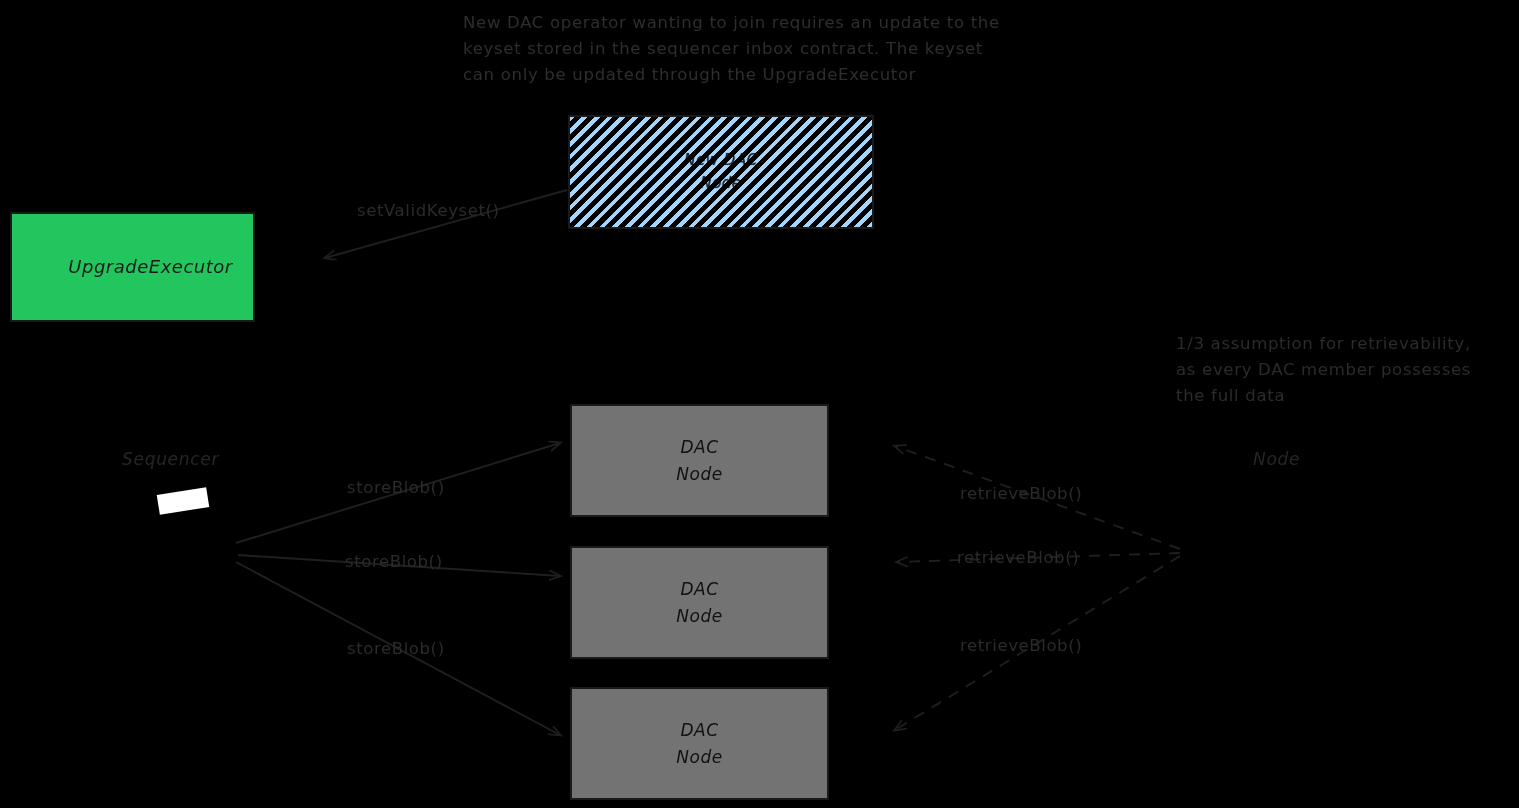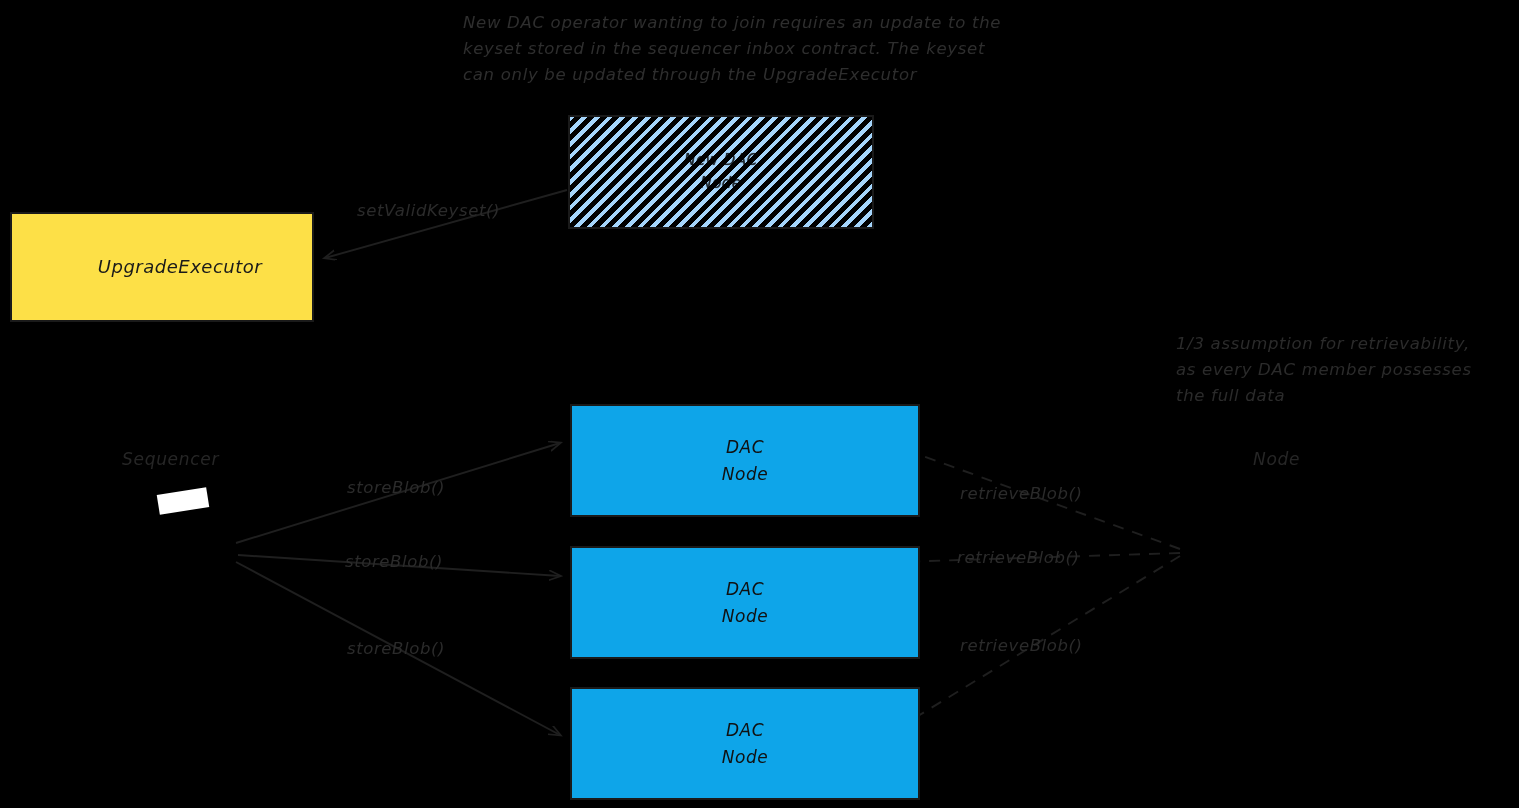--- a/index.html
+++ b/index.html
@@ -41,23 +41,23 @@
     font-style: italic;
     font-size: 17px;
     line-height: 1.55;
     color: #111111;
     letter-spacing: 0.5px;
     white-space: pre-line;
   }
   #box-upgrade-executor {
     left: 10px;
     top: 212px;
-    width: 304px;
+    width: 245px;
     height: 110px;
-    background: #fde047;
+    background: #22c55e;
     padding-left: 36px;
   }
   #box-upgrade-executor .box-label {
     font-size: 18px;
     color: #1a1a1a;
   }
   #box-new-dac-node {
     left: 568px;
     top: 115px;
     width: 306px;
@@ -69,34 +69,33 @@
         #000000 4px, #000000 9px
       );
   }
   #box-new-dac-node .box-label {
     color: #000000;
     opacity: 0.82;
     font-size: 15px;
     text-shadow: 0 0 1px #000;
   }
   .dac-node {
-    background: #0ea5e9;
+    background: #737373;
     left: 570px;
-    width: 350px;
+    width: 259px;
     align-items: center;
   }
   #box-dac-node-1 { top: 404px;  height: 113px; }
   #box-dac-node-2 { top: 546px;  height: 113px; }
   #box-dac-node-3 { top: 687px;  height: 113px; }
 
   
   .note {
     position: absolute;
     font-family: "DejaVu Sans", sans-serif;
-    font-style: italic;
     color: #2b2b2b;
     white-space: pre-line;
     letter-spacing: 0.7px;
   }
   #note-keyset {
     left: 463px;
     top: 10px;
     width: 630px;
     font-size: 16.5px;
     line-height: 1.58;
@@ -126,21 +125,20 @@
     color: #262626;
     letter-spacing: 0.7px;
   }
   #label-sequencer { left: 122px; top: 436px; margin-top: 13px; }
   #label-user      { left: 1253px; top: 449px; }
 
   
   .edge-label {
     position: absolute;
     font-family: "DejaVu Sans", sans-serif;
-    font-style: italic;
     font-size: 16.5px;
     color: #2b2b2b;
     letter-spacing: 0.6px;
     white-space: nowrap;
   }
   #edge-setvalidkeyset  { left: 357px;  top: 201px; }
   #edge-storeblob-1     { left: 347px;  top: 478px; }
   #edge-storeblob-2     { left: 345px;  top: 552px; }
   #edge-storeblob-3     { left: 347px;  top: 639px; }
   #edge-retrieveblob-1  { left: 960px;  top: 484px; }

